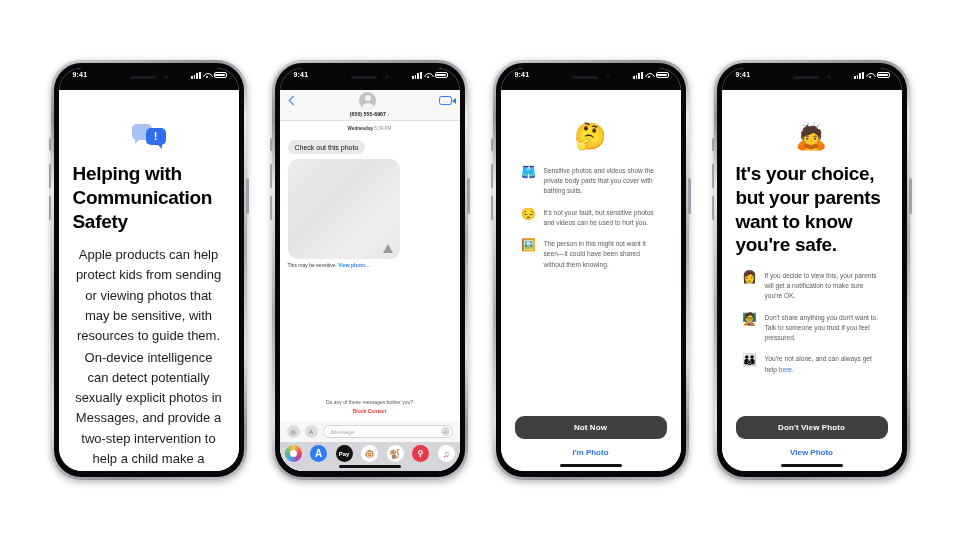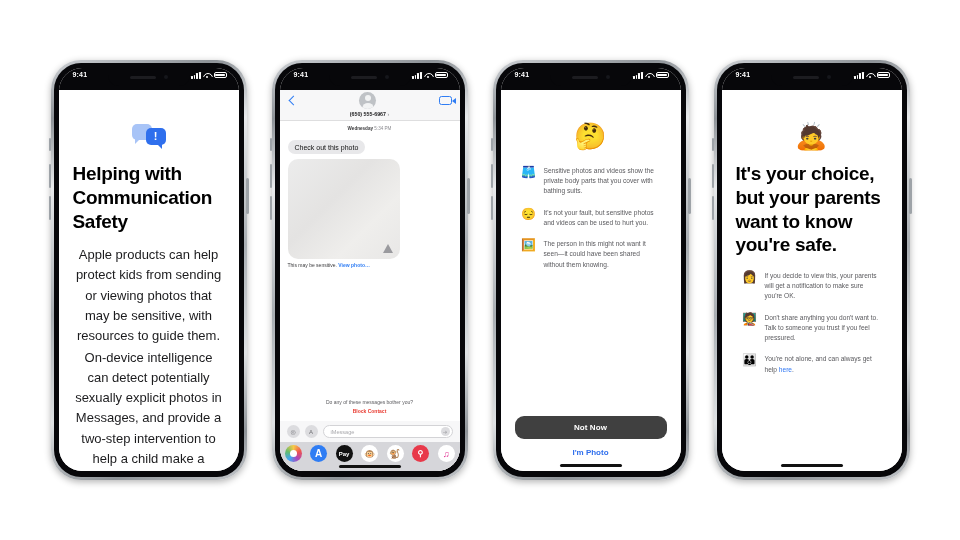--- a/index.html
+++ b/index.html
@@ -593,20 +593,24 @@
             <div class="bullet">
               <span class="bullet-emoji">🧑‍🏫</span>
               <span class="bullet-text">Don't share anything you don't want to. Talk to someone you trust if you feel pressured.</span>
             </div>
             <div class="bullet">
               <span class="bullet-emoji">👪</span>
               <span class="bullet-text"><span>You're not alone, and can always get help </span><span class="lnk">here</span><span>.</span></span>
             </div>
           </div>
 
+          <div class="actions">
+            <button class="btn-primary">Don't View Photo</button>
+            <button class="btn-text">View Photo</button>
+          </div>
           <div class="home-ind"></div>
         </div>
 
       </div>
     </div>
   </div>
 
 </div>
 
 </body></html>

